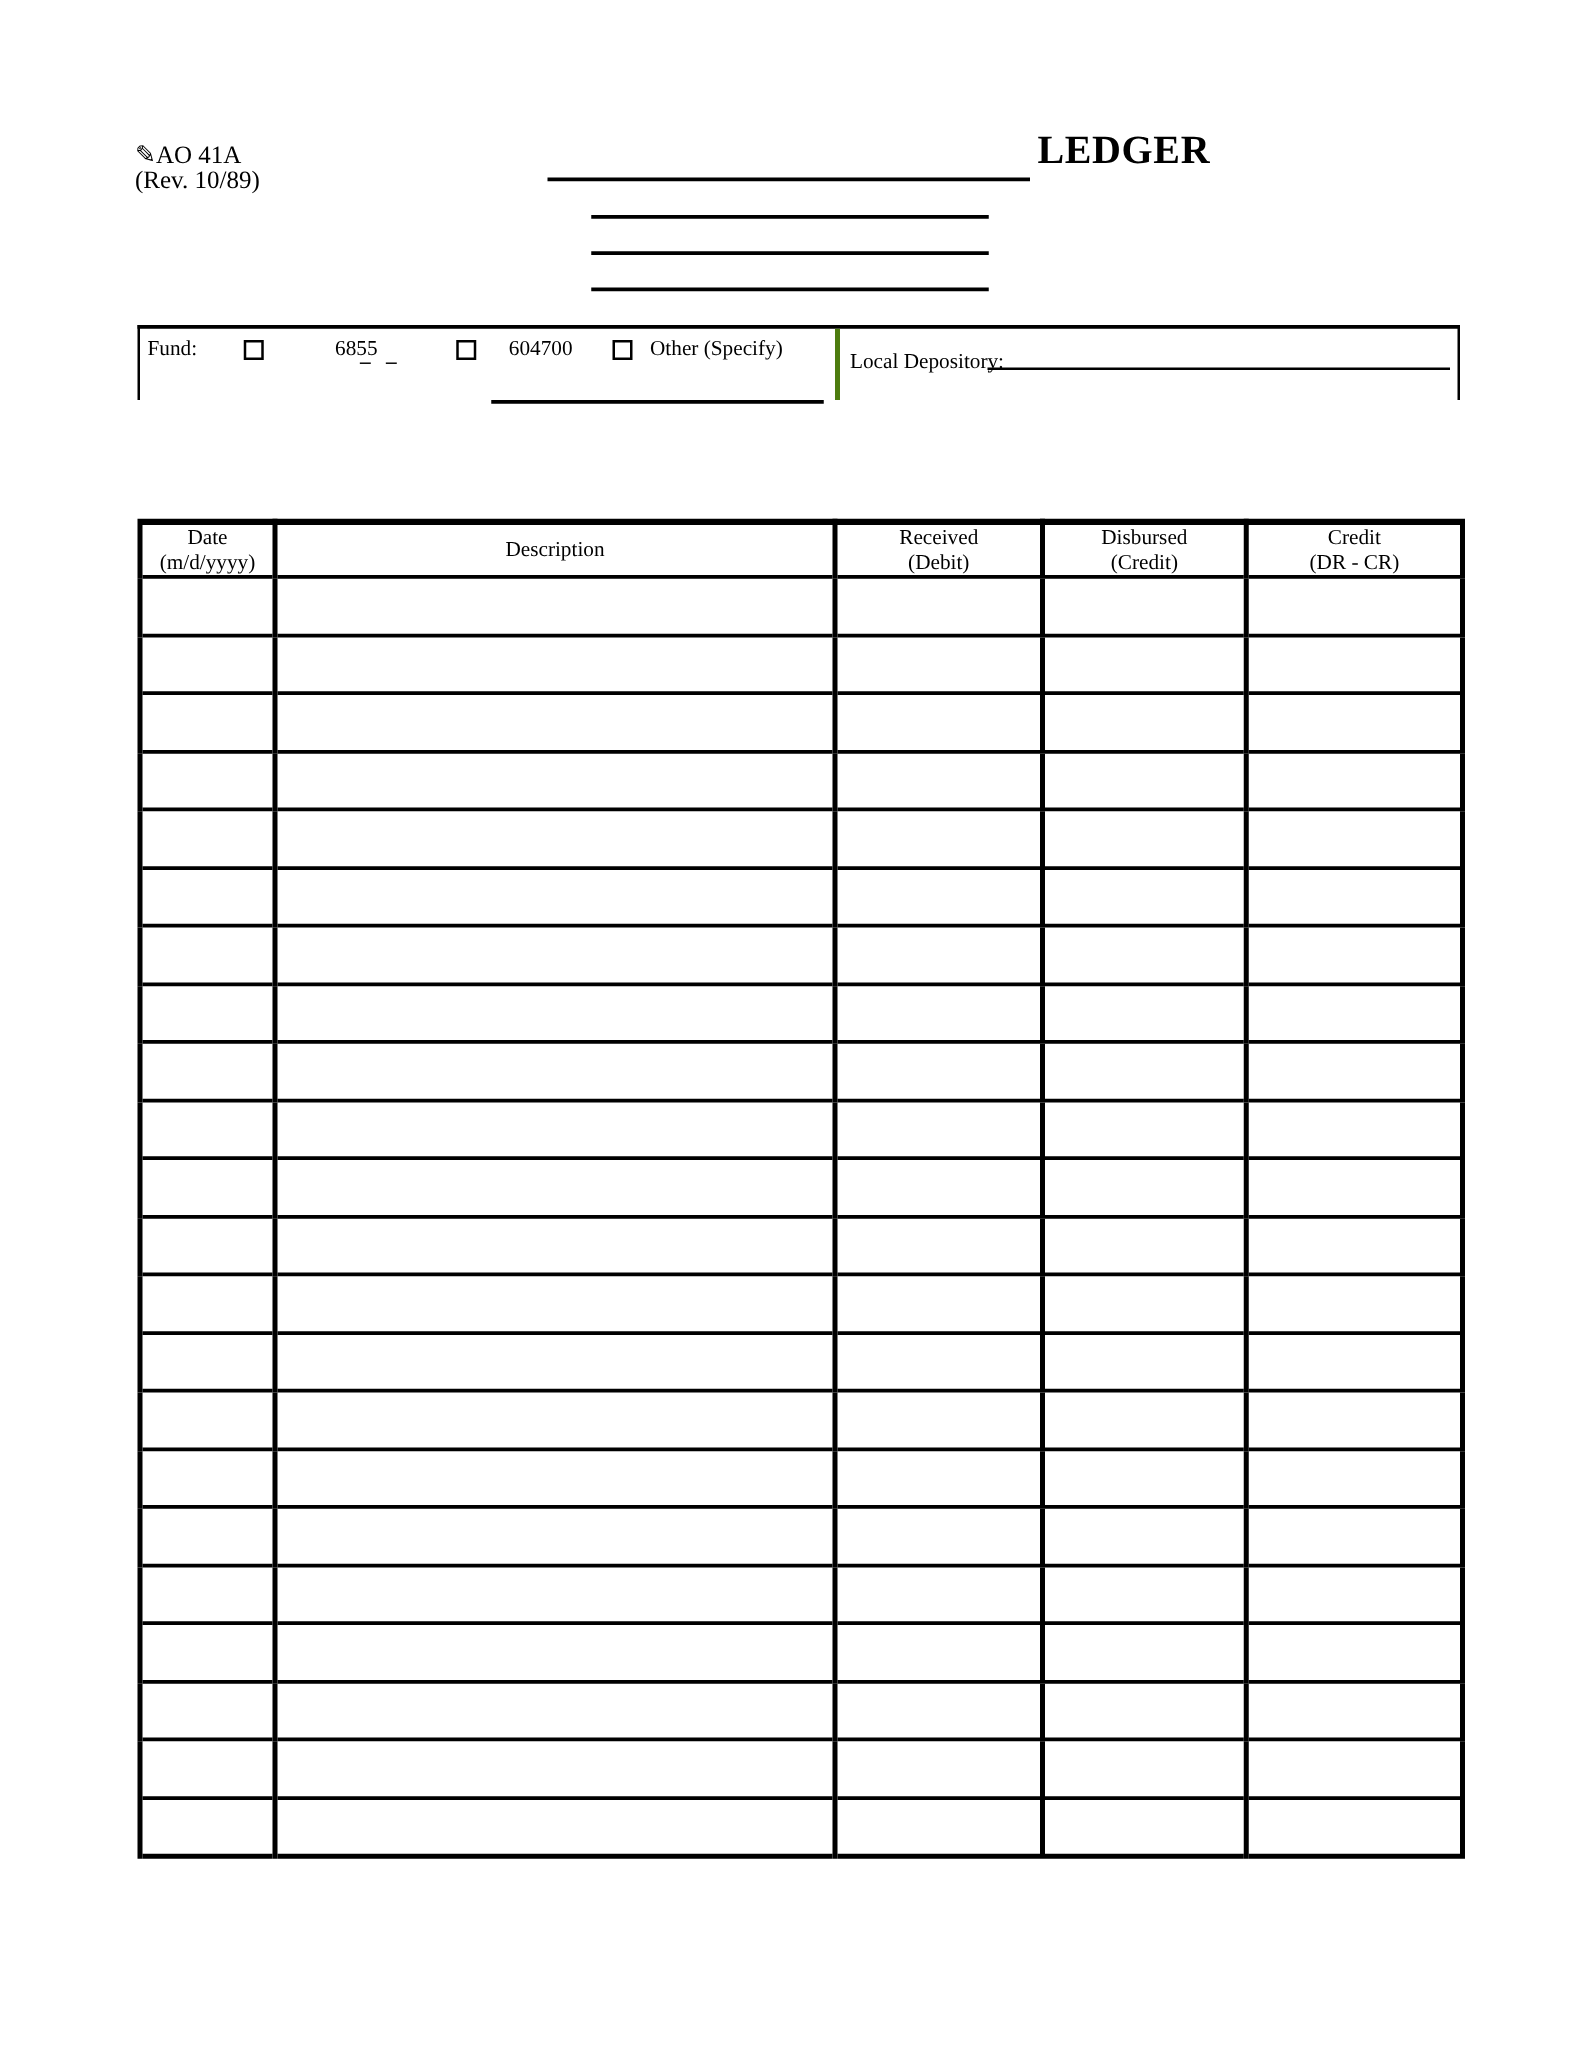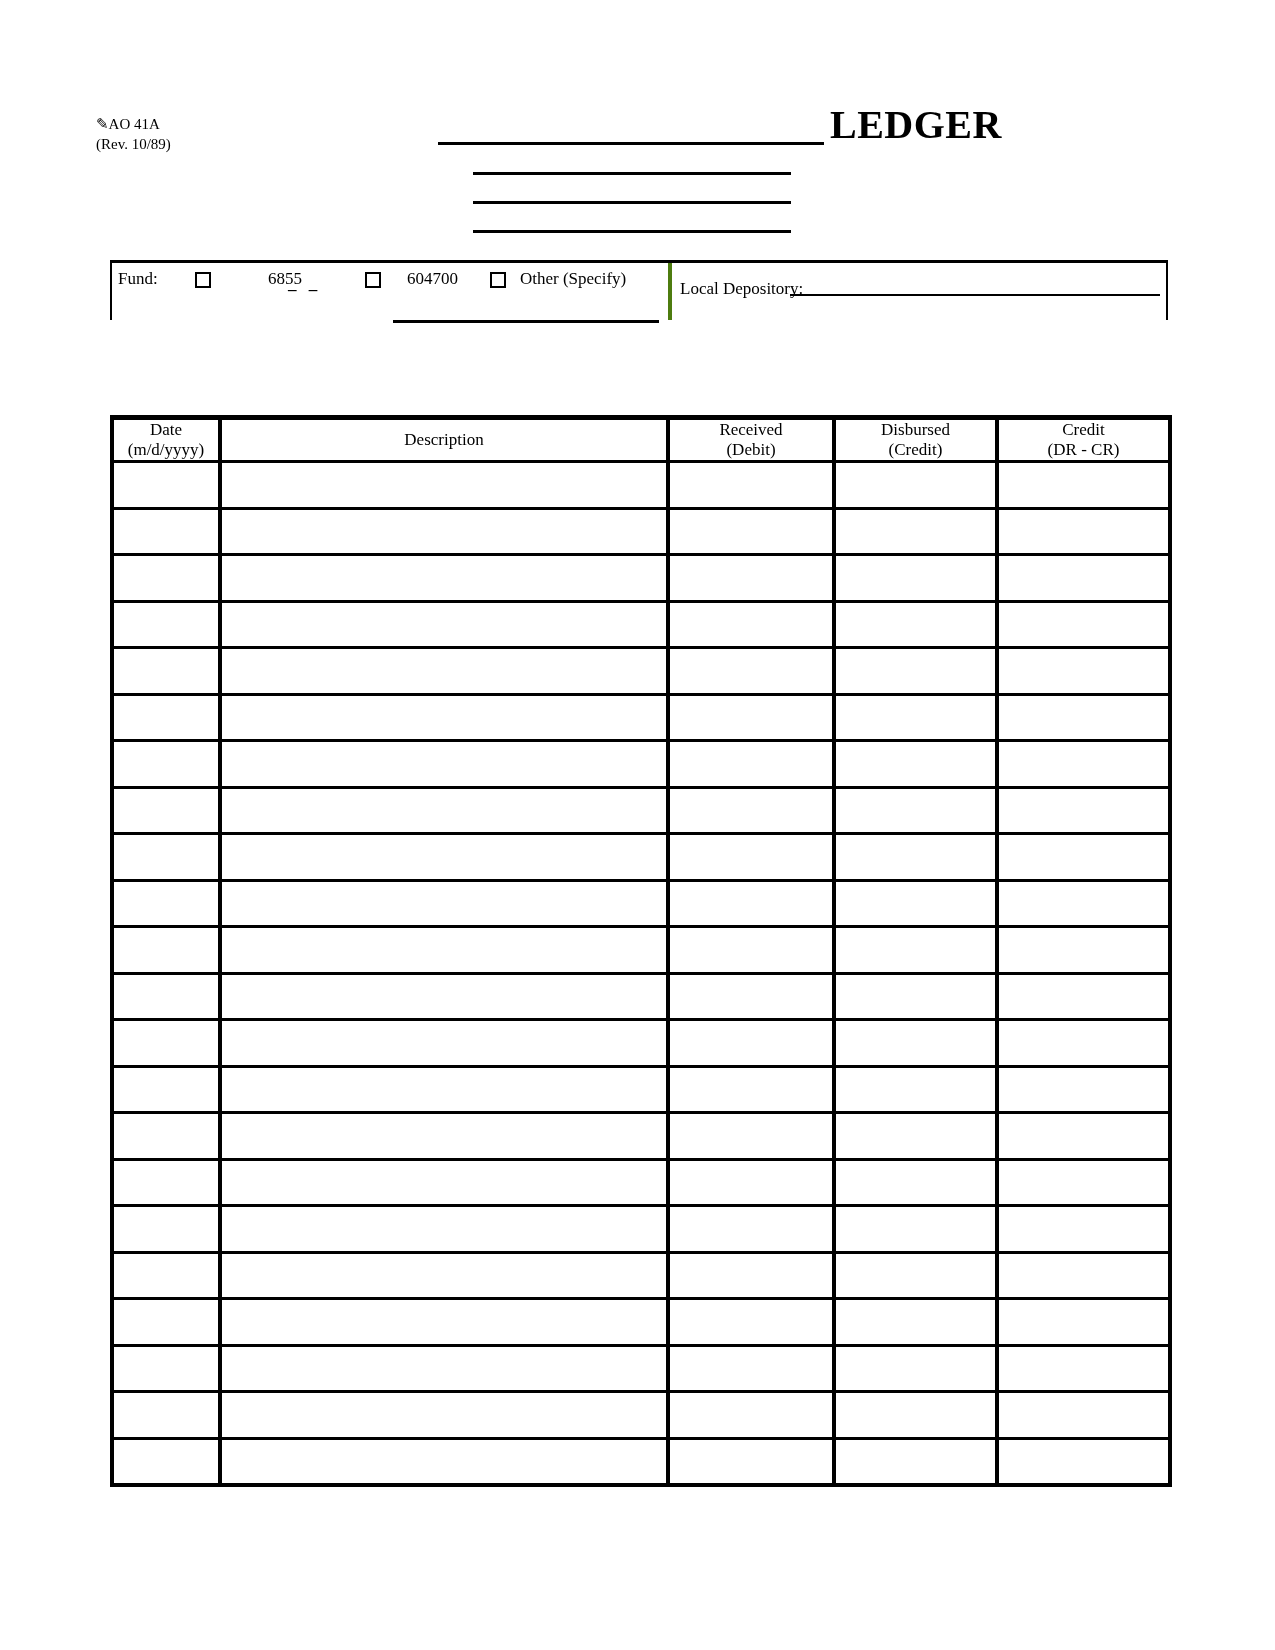--- a/index.html
+++ b/index.html
@@ -7,23 +7,23 @@
   body {
     width:1275px; height:1650px;
     position:relative;
     font-family:"Liberation Serif", "DejaVu Serif", serif;
     color:#000;
   }
   .abs { position:absolute; }
   .ink-line { background:#000; }
 
   
-  #form-id { left:96px; top:114px; font-size:15px; line-height:20px; }
+  #form-id { left:108px; top:114px; font-size:20px; line-height:20px; }
   #title-blank-line { left:438px; top:142px; width:386px; height:3px; }
-  #page-title { left:830px; top:101px; font-size:40px; font-weight:bold; letter-spacing:.5px; }
+  #page-title { left:830px; top:101px; font-size:32px; font-weight:bold; letter-spacing:.5px; }
   .sub-line { left:473px; width:318px; height:2.5px; }
   #sub-line-1 { top:172px; }
   #sub-line-2 { top:201px; }
   #sub-line-3 { top:230px; }
 
   
   #form-box {
     left:110px; top:260px; width:1058px;
     border:2px solid #000; border-top-width:3px; border-bottom:none;
   }

